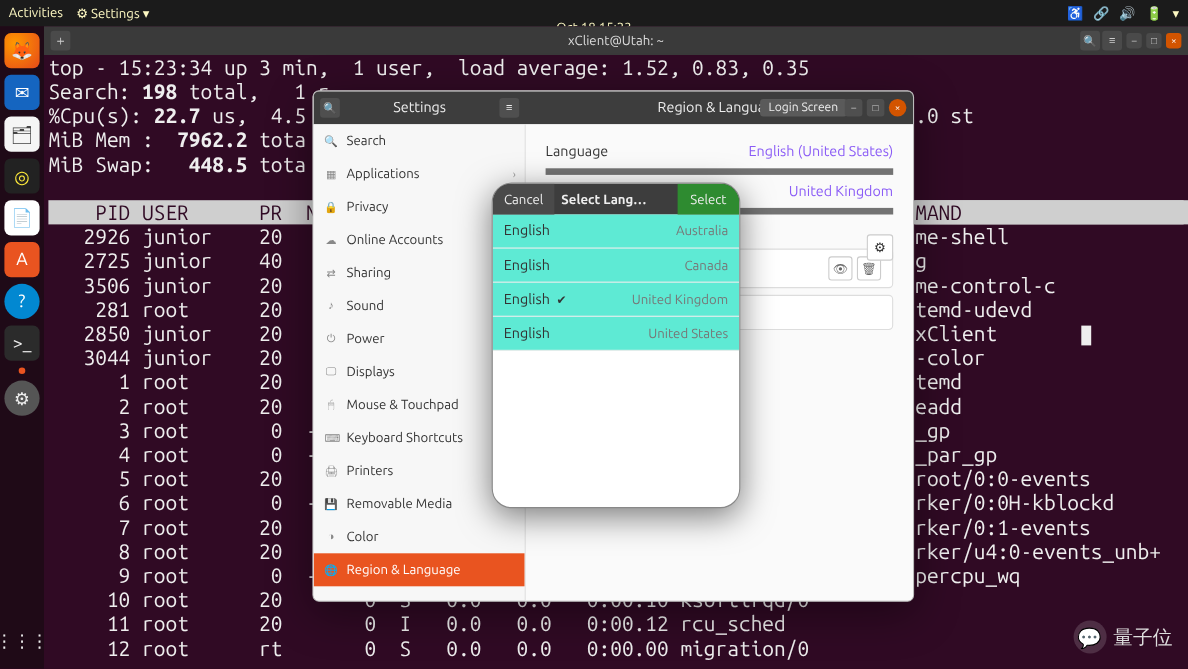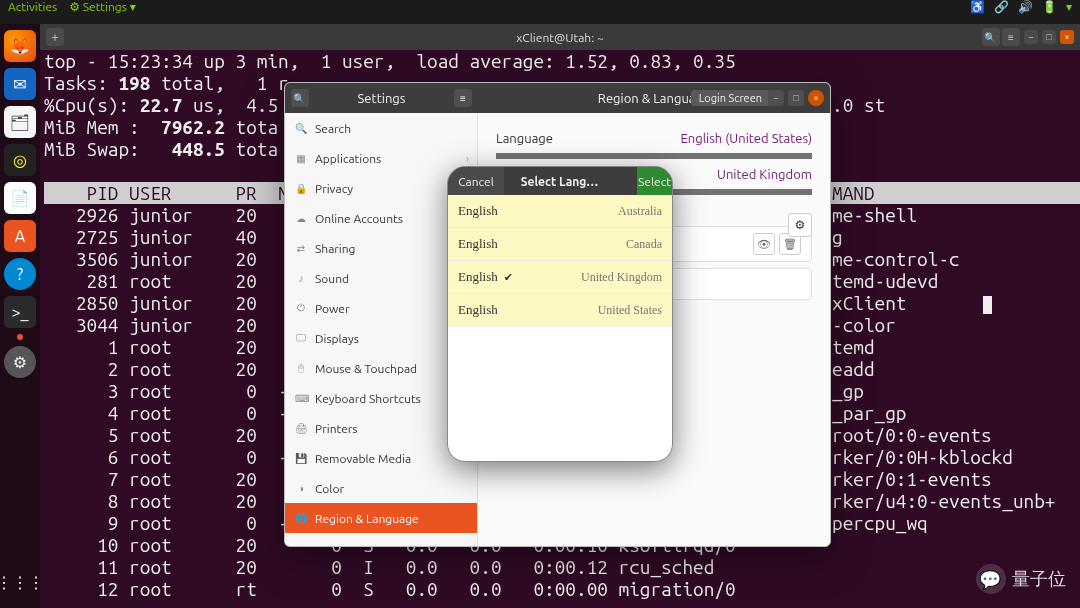--- a/index.html
+++ b/index.html
@@ -1,20 +1,20 @@
 <!DOCTYPE html>
 <html><head>
 <meta charset="utf-8">
 <style>
   * { box-sizing: border-box; margin: 0; padding: 0; }
   html, body { width: 1080px; height: 608px; overflow: hidden; font-family: Ubuntu, sans-serif; }
   body { background: #300a24; color: #e6e1dc; font-size: 13px; position: relative; }
 
   
-  .topbar { position: absolute; top: 0; left: 0; right: 0; height: 24px; background: #1b1b1b; color: #84cc16; display: flex; align-items: flex-start; padding: 0 8px; font-size: 12px; }
+  .topbar { position: absolute; top: 0; left: 0; right: 0; height: 24px; background: #1b1b1b; color: #fef9c3; display: flex; align-items: center; padding: 0 8px; font-size: 12px; }
   .topbar .left { display: flex; gap: 12px; }
   .topbar .center { position: absolute; left: 50%; transform: translateX(-50%); margin-top: 27px; }
   .topbar .right { margin-left: auto; display: flex; gap: 10px; align-items: center; }
   .topbar .dropdown::after { content: " ▾"; }
   .tray-icon { width: 14px; height: 14px; display: inline-block; }
 
   
   .dock { position: absolute; left: 0; top: 24px; bottom: 0; width: 40px; background: rgba(20,10,15,0.6); display: flex; flex-direction: column; align-items: center; padding-top: 6px; gap: 6px; }
   .dock .app { width: 32px; height: 32px; border-radius: 6px; display: flex; align-items: center; justify-content: center; font-size: 16px; }
   .dock .firefox { background: radial-gradient(circle at 30% 30%, #ff9800, #e64a19); color: #fff; }
@@ -58,35 +58,35 @@
   .settings-body { display: flex; height: calc(100% - 30px); }
   .settings-sidebar { width: 193px; background: #f7f7f7; border-right: 1px solid #ddd; overflow: hidden; }
   .sidebar-item { height: 30px; display: flex; align-items: center; padding: 0 10px; gap: 8px; color: #333; font-size: 12px; cursor: pointer; position: relative; }
   .sidebar-item.selected { background: #e95420; color: #fff; }
   .sidebar-item .ico { width: 12px; text-align: center; color: #888; font-size: 10px; }
   .sidebar-item.selected .ico { color: #fff; }
   .sidebar-item .chev { position: absolute; right: 8px; color: #999; font-size: 10px; }
 
   .settings-content { flex: 1; background: #fafafa; padding: 10px 18px; font-size: 13px; color: #333; position: relative; }
   .pref-row { display: flex; justify-content: space-between; padding: 8px 0; border-bottom: 6px solid #737373; }
-  .pref-row .val { color: #701a75; text-align: right; }
+  .pref-row .val { color: #8b5cf6; text-align: right; }
   .hint { color: #888; font-size: 12px; margin: 12px 0 6px; }
   .input-source-row { border: 1px solid #ddd; border-radius: 4px; padding: 6px 10px; display: flex; justify-content: space-between; align-items: center; background: #fff; margin-bottom: 6px; }
   .input-source-row .btns { display: flex; gap: 4px; }
   .small-btn { width: 22px; height: 22px; border: 1px solid #ccc; border-radius: 3px; background: #fff; display: flex; align-items: center; justify-content: center; font-size: 11px; color: #666; }
   .manage-row { border: 1px solid #ddd; border-radius: 4px; padding: 8px 10px; background: #fff; color: #444; }
   .gear-btn { position: absolute; right: 18px; top: 100px; width: 24px; height: 24px; border: 1px solid #ccc; border-radius: 3px; background: #fff; display: flex; align-items: center; justify-content: center; font-size: 12px; }
 
   
   .modal { position: absolute; left: 447px; top: 166px; width: 226px; height: 296px; background: #fff; border-radius: 18px; box-shadow: 0 8px 30px rgba(0,0,0,0.5); overflow: hidden; border: 1px solid #888; }
   .modal-header { height: 28px; display: flex; align-items: stretch; background: #3d3d3d; color: #eee; font-size: 12px; }
   .modal-header .cancel { width: 56px; display: flex; align-items: center; justify-content: center; background: #4a4a4a; cursor: pointer; }
   .modal-header .title { flex: 1; display: flex; align-items: center; justify-content: center; font-weight: bold; overflow: hidden; white-space: nowrap; }
-  .modal-header .select { width: 35px; display: flex; align-items: center; justify-content: center; background: #2e8b30; cursor: pointer; margin-left: 22px; }
-  .modal-body { background: #fef9c3; font-family: Liberation Serif, serif; }
+  .modal-header .select { width: 56px; display: flex; align-items: center; justify-content: center; background: #2e8b30; cursor: pointer; margin-left: 22px; }
+  .modal-body { background: #5eead4; }
   .lang-row { display: flex; justify-content: space-between; align-items: center; padding: 8px 10px; border-bottom: 1px solid #eee; font-size: 13px; color: #333; cursor: pointer; }
   .lang-row .region { color: #777; font-size: 12px; }
   .lang-row .check { margin-left: 6px; font-size: 11px; color: #333; }
 
   .wechat { position: absolute; right: 14px; bottom: 14px; display: flex; align-items: center; gap: 6px; color: #ddd; font-size: 18px; }
   .wechat .bubble { width: 30px; height: 30px; border-radius: 50%; background: rgba(255,255,255,0.15); display: flex; align-items: center; justify-content: center; }
 </style>
 </head>
 <body>
 
@@ -125,21 +125,21 @@
     <span>xClient@Utah: ~</span>
     <div class="search">🔍</div>
     <div class="menu">≡</div>
     <div class="btns">
       <div class="btn">–</div>
       <div class="btn">□</div>
       <div class="btn close">×</div>
     </div>
   </div>
   <div class="terminal-body"><span>top - 15:23:34 up 3 min,  1 user,  load average: 1.52, 0.83, 0.35</span>
-<span>Tasks:</span> <span class="b">198</span><span> total,   1 r</span>
+<span>Search:</span> <span class="b">198</span><span> total,   1 r</span>
 <span>%Cpu(s):</span> <span class="b">22.7</span><span> us,  4.5</span>
 <span>MiB Mem :</span>  <span class="b">7962.2</span><span> tota</span>
 <span>MiB Swap:</span>   <span class="b">448.5</span><span> tota</span>
 
 <span class="header-row"><span>    PID USER      PR  N</span></span>
 <span>   2926 junior    20</span>
 <span>   2725 junior    40</span>
 <span>   3506 junior    20</span>
 <span>    281 root      20</span>
 <span>   2850 junior    20</span>

